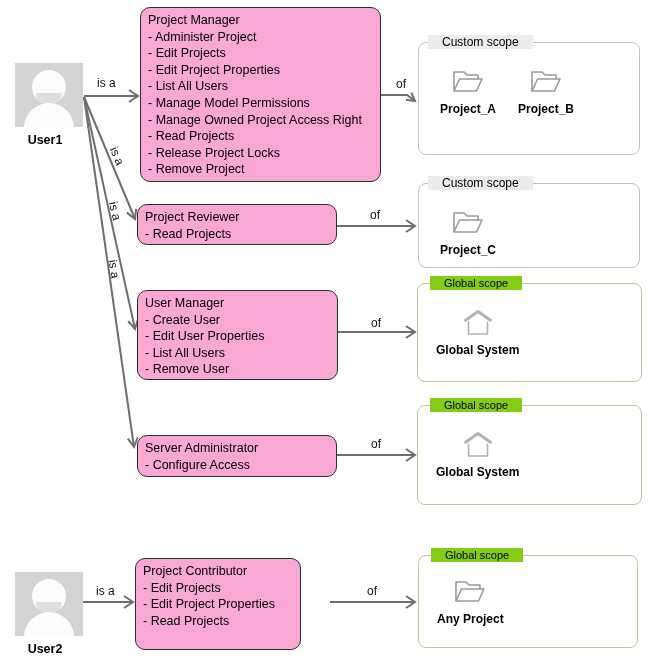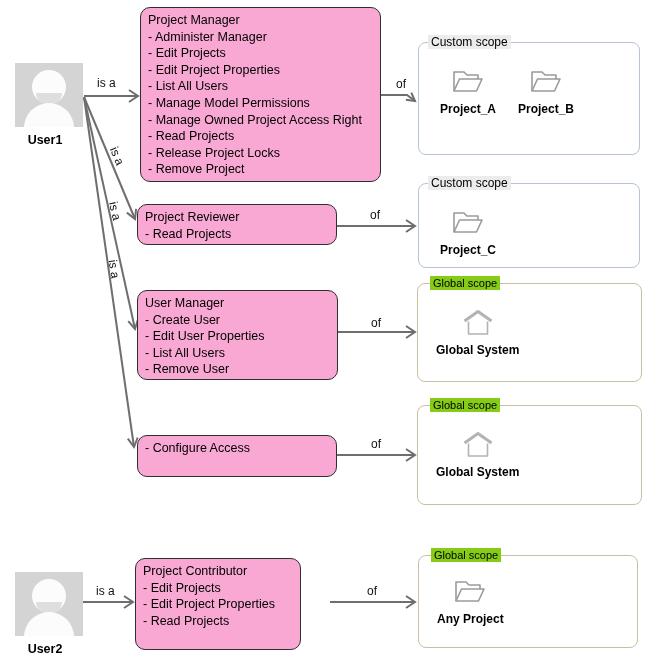--- a/index.html
+++ b/index.html
@@ -24,21 +24,21 @@
   
   .role { position:absolute; box-sizing:border-box; z-index:2;
           background:#f9a8d4; border:1.5px solid #2f2f2f; border-radius:10px;
           padding:4px 4px 0 7px; font-size:12.5px; line-height:16.6px; white-space:nowrap; }
 
   
   .scope { position:absolute; box-sizing:border-box; z-index:2;
            background:#ffffff; border-radius:8px; }
   .scope.custom { border:1px solid #b7c3d6; }
   .scope.global { border:1px solid #c9c0a2; }
-  .scope-legend { position:absolute; top:-8px; line-height:14px; padding:0 3px; white-space:nowrap; }
+  .scope-legend { position:absolute; top:-8px; line-height:14px; padding:0 14px; white-space:nowrap; }
   .custom > .scope-legend { left:9px; background:#ececec; font-size:12px; }
   .global > .scope-legend { left:12px; background:#84cc16; font-size:11px; }
   .scope-items { display:flex; gap:16px; padding:24px 0 0 18px; }
   .scope-item { display:flex; flex-direction:column; align-items:center; min-width:62px; }
   .scope-item svg { display:block; }
   .item-label { margin-top:7px; font-weight:bold; font-size:12px; white-space:nowrap; }
 
   
   .edge-label { position:absolute; font-size:12px; color:#111; white-space:nowrap; z-index:3; }
   .edge-label.rot { transform:translate(-50%,-50%) rotate(var(--rot)); }
@@ -96,21 +96,21 @@
       <div class="head">
           <div class="smile"></div>
         </div>
       <div class="torso"></div>
     </div>
     <div class="user-label">User2</div>
   </div>
 
   <div class="role" style="left:140px; top:7px; width:241px; height:175px;">
     <div>Project Manager</div>
-    <div>- Administer Manager</div>
+    <div>- Administer Project</div>
     <div>- Edit Projects</div>
     <div>- Edit Project Properties</div>
     <div>- List All Users</div>
     <div>- Manage Model Permissions</div>
     <div>- Manage Owned Project Access Right</div>
     <div>- Read Projects</div>
     <div>- Release Project Locks</div>
     <div>- Remove Project</div>
   </div>
 
@@ -121,20 +121,21 @@
 
   <div class="role" style="left:137px; top:290px; width:201px; height:90px;">
     <div>User Manager</div>
     <div>- Create User</div>
     <div>- Edit User Properties</div>
     <div>- List All Users</div>
     <div>- Remove User</div>
   </div>
 
   <div class="role" style="left:137px; top:435px; width:200px; height:42px;">
+    <div>Server Administrator</div>
     <div>- Configure Access</div>
   </div>
 
   <div class="role" style="left:135px; top:558px; width:166px; height:92px;">
     <div>Project Contributor</div>
     <div>- Edit Projects</div>
     <div>- Edit Project Properties</div>
     <div>- Read Projects</div>
   </div>
 

